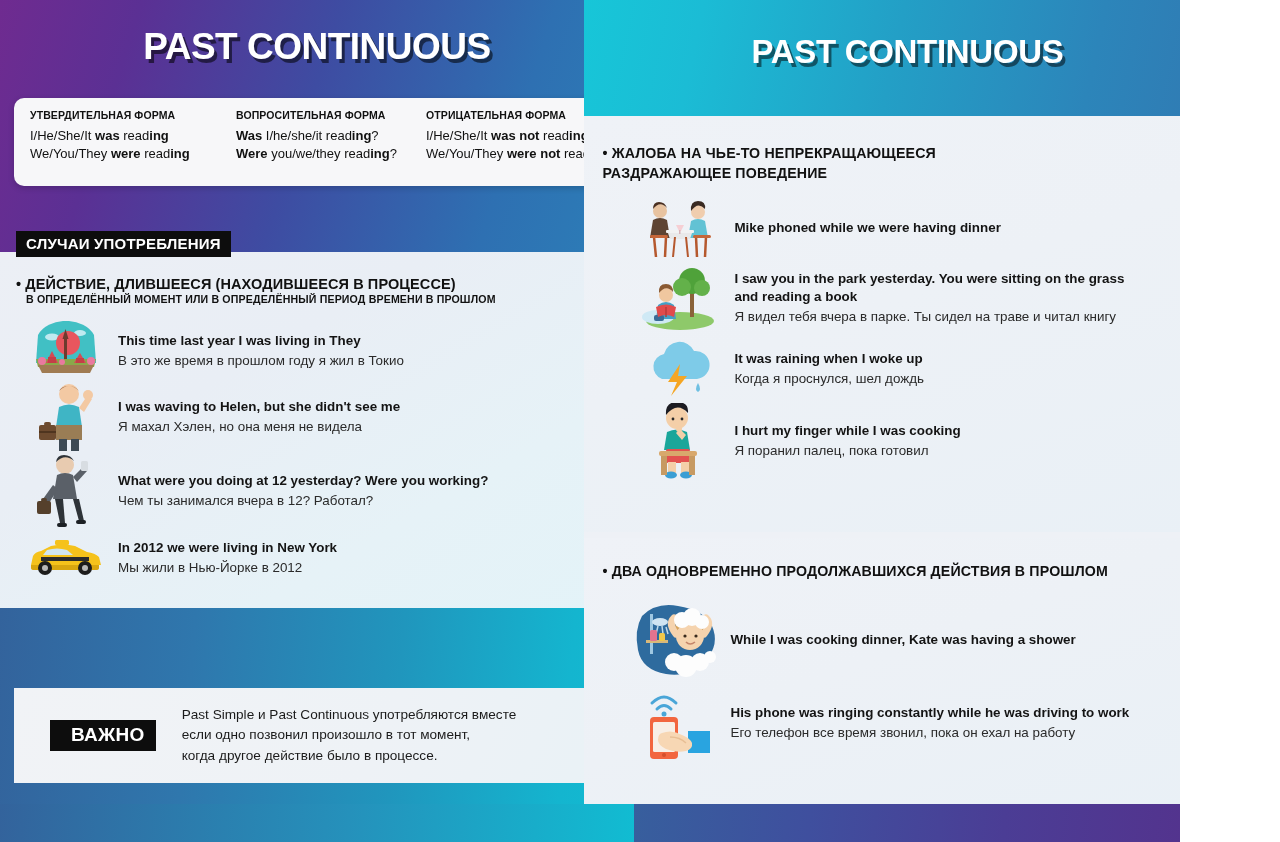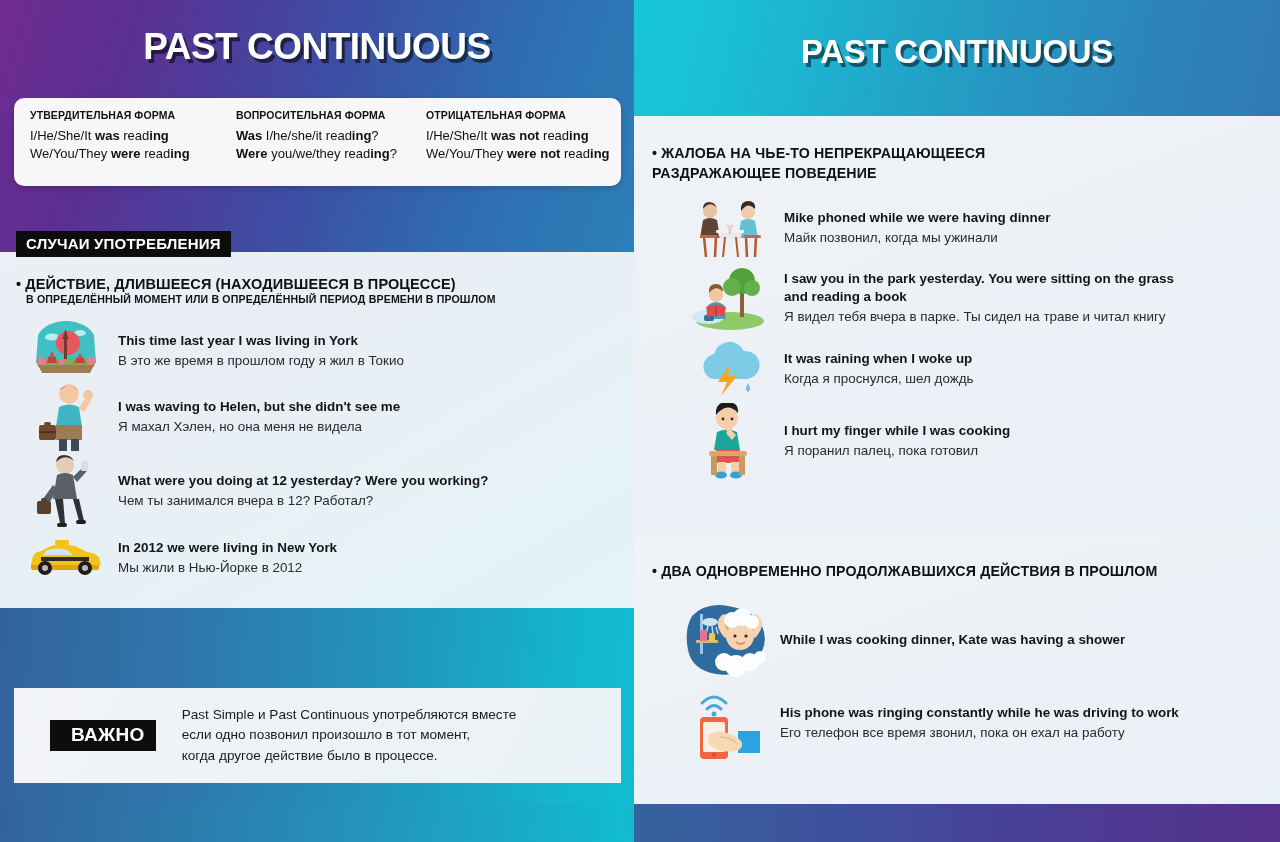--- a/index.html
+++ b/index.html
@@ -3,21 +3,21 @@
 <meta charset="utf-8">
 <title>Past Continuous Infographic</title>
 <style>
   * { box-sizing: border-box; margin: 0; padding: 0; }
   html, body {
     width: 1280px; height: 842px;
     font-family: "Liberation Sans", sans-serif;
     background: #ffffff;
     overflow: hidden;
   }
-  .poster { position: relative; width: 1280px; height: 842px; display: flex; }
+  .poster { position: relative; width: 1180px; height: 842px; display: flex; }
 
   
   .panel-left {
     position: relative;
     width: 634px; height: 842px;
     background: linear-gradient(100deg, #6c2b8e 0%, #5d2f94 18%, #3f4aa0 45%, #2f6fb0 75%, #2a7cb5 100%);
     overflow: hidden;
   }
   .l-header {
     position: absolute; left: 0; top: 0; width: 634px; height: 252px;
@@ -207,21 +207,21 @@
               <path d="M18 42 L24 30 L30 42 Z" fill="#d44a52"></path>
               <rect x="20" y="36" width="8" height="6" fill="#c43f47"></rect>
               <path d="M46 42 L52 32 L58 42 Z" fill="#d44a52"></path>
               <rect x="48" y="37" width="8" height="5" fill="#c43f47"></rect>
               <circle cx="14" cy="40" r="4" fill="#e9799f"></circle>
               <circle cx="63" cy="40" r="4" fill="#e9799f"></circle>
               <circle cx="34" cy="41" r="3" fill="#e9799f"></circle>
             </svg>
           </div>
           <div class="ex-text">
-            <div class="ex-en">This time last year I was living in York</div>
+            <div class="ex-en">This time last year I was living in They</div>
             <div class="ex-ru">В это же время в прошлом году я жил в Токио</div>
           </div>
         </div>
 
         <div class="ex-row">
           <div class="ex-icon">
             <svg width="62" height="72" viewBox="0 0 62 72">
               <circle cx="34" cy="13" r="10" fill="#f3c9a3"></circle>
               <path d="M24 10 q10 -10 20 0 q-4 -5 -10 -5 q-7 0 -10 5z" fill="#8a5a3b"></path>
               <path d="M24 26 q10 -5 20 0 l3 20 h-26z" fill="#3fb5c5"></path>
@@ -328,21 +328,20 @@
               <rect x="41" y="33" width="1.5" height="4" fill="#d8b4b9"></rect>
               <path d="M16 40 l2 20 M28 40 l-1 20" stroke="#b5582e" stroke-width="2.5" fill="none"></path>
               <path d="M58 40 l1 20 M68 40 l-1 20" stroke="#b5582e" stroke-width="2.5" fill="none"></path>
               <path d="M37 40 l-2 20 M48 40 l2 20" stroke="#b5582e" stroke-width="2" fill="none"></path>
               <rect x="12" y="38" width="18" height="3" rx="1.5" fill="#c6673a"></rect>
               <rect x="55" y="38" width="18" height="3" rx="1.5" fill="#c6673a"></rect>
             </svg>
           </div>
           <div class="r-text">
             <div class="r-en">Mike phoned while we were having dinner</div>
-            <div class="r-ru">Майк позвонил, когда мы ужинали</div>
           </div>
         </div>
 
         <div class="r-row" style="min-height:74px;">
           <div class="r-icon">
             <svg width="80" height="70" viewBox="0 0 80 70">
               <ellipse cx="40" cy="58" rx="34" ry="9" fill="#8ec96a"></ellipse>
               <ellipse cx="18" cy="54" rx="16" ry="7" fill="#cfe9f5"></ellipse>
               <rect x="50" y="22" width="4" height="32" fill="#8a6239"></rect>
               <circle cx="52" cy="18" r="13" fill="#4fa23a"></circle>

